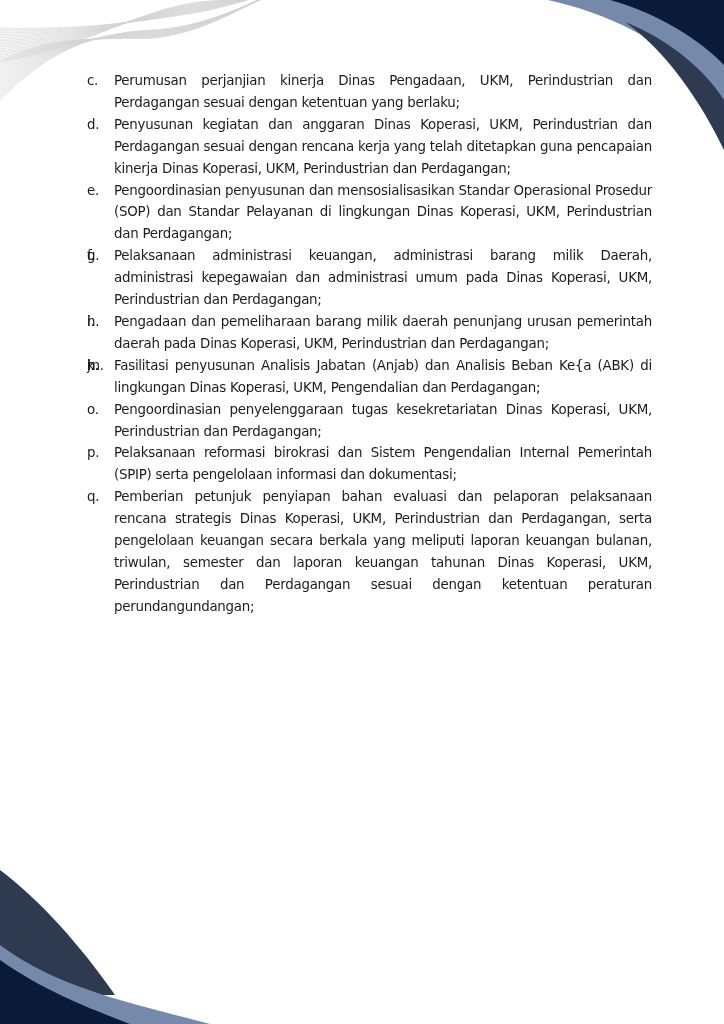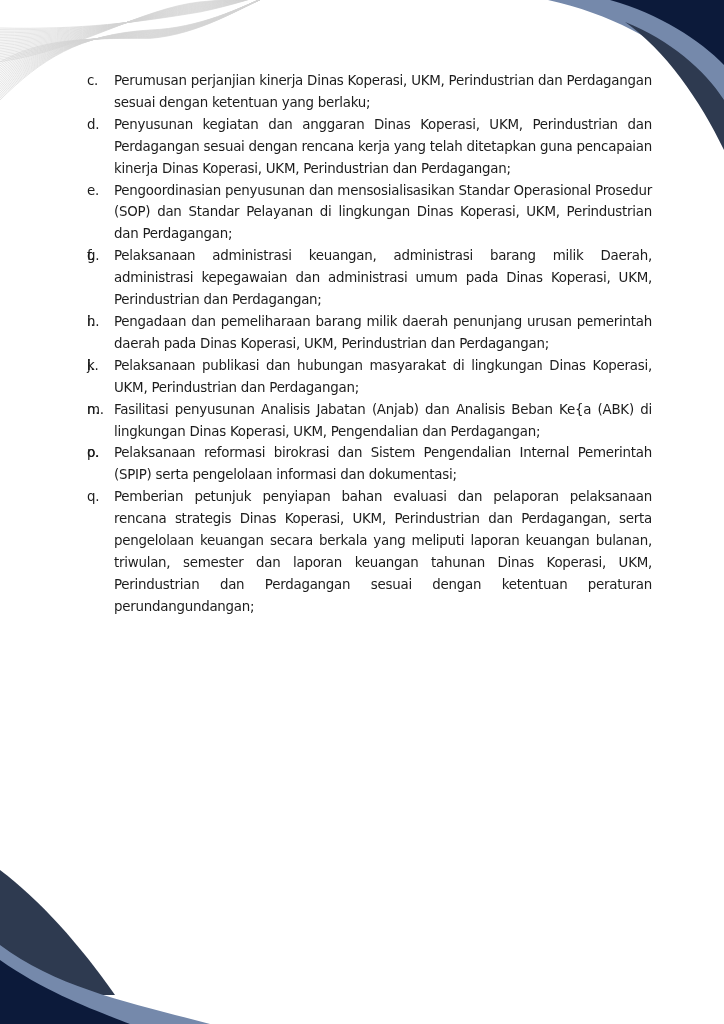--- a/index.html
+++ b/index.html
@@ -87,29 +87,29 @@
 
   <g>
     <path d="M0,870 C40,900 80,945 115,995 L0,995 Z" fill="#2e3a50"></path>
     <path d="M0,945 C60,990 140,1005 210,1024 L0,1024 Z" fill="#7589ab"></path>
     <path d="M0,960 C50,995 100,1012 130,1024 L0,1024 Z" fill="#0c1a3a"></path>
   </g>
 </svg>
 
 <div class="content">
   <ol class="items" id="items">
-      <li><span class="marker">c.</span><span>Perumusan perjanjian kinerja Dinas Koperasi, UKM, Perindustrian dan Perdagangan sesuai dengan ketentuan yang berlaku;</span></li>
+      <li><span class="marker">c.</span><span>Perumusan perjanjian kinerja Dinas Pengadaan, UKM, Perindustrian dan Perdagangan sesuai dengan ketentuan yang berlaku;</span></li>
       <li><span class="marker">d.</span><span>Penyusunan kegiatan dan anggaran Dinas Koperasi, UKM, Perindustrian dan Perdagangan sesuai dengan rencana kerja yang telah ditetapkan guna pencapaian kinerja Dinas Koperasi, UKM, Perindustrian dan Perdagangan;</span></li>
       <li><span class="marker">e.</span><span>Pengoordinasian penyusunan dan mensosialisasikan Standar Operasional Prosedur (SOP) dan Standar Pelayanan di lingkungan Dinas Koperasi, UKM, Perindustrian dan Perdagangan;</span></li>
       <li><span class="marker">f.</span></li>
       <li><span class="marker">g.</span><span>Pelaksanaan administrasi keuangan, administrasi barang milik Daerah, administrasi kepegawaian dan administrasi umum pada Dinas Koperasi, UKM, Perindustrian dan Perdagangan;</span></li>
       <li><span class="marker">h.</span></li>
       <li><span class="marker">i.</span><span>Pengadaan dan pemeliharaan barang milik daerah penunjang urusan pemerintah daerah pada Dinas Koperasi, UKM, Perindustrian dan Perdagangan;</span></li>
       <li><span class="marker">j.</span></li>
       <li><span class="marker">k.</span></li>
-      <li><span class="marker">l.</span><span>Pelaksanaan publikasi dan hubungan masyarakat di lingkungan Dinas Koperasi, UKM, Perindustrian dan Perdagangan;</span></li>
+      <li><span class="marker">l.</span></li>
       <li><span class="marker">m.</span></li>
       <li><span class="marker">n.</span><span>Fasilitasi penyusunan Analisis Jabatan (Anjab) dan Analisis Beban Ke{a (ABK) di lingkungan Dinas Koperasi, UKM, Pengendalian dan Perdagangan;</span></li>
-      <li><span class="marker">o.</span></li>
+      <li><span class="marker">o.</span><span>Pengoordinasian penyelenggaraan tugas kesekretariatan Dinas Koperasi, UKM, Perindustrian dan Perdagangan;</span></li>
       <li><span class="marker">p.</span><span>Pelaksanaan reformasi birokrasi dan Sistem Pengendalian Internal Pemerintah (SPIP) serta pengelolaan informasi dan dokumentasi;</span></li>
       <li><span class="marker">q.</span><span>Pemberian petunjuk penyiapan bahan evaluasi dan pelaporan pelaksanaan rencana strategis Dinas Koperasi, UKM, Perindustrian dan Perdagangan, serta pengelolaan keuangan secara berkala yang meliputi laporan keuangan bulanan, triwulan, semester dan laporan keuangan tahunan Dinas Koperasi, UKM, Perindustrian dan Perdagangan sesuai dengan ketentuan peraturan perundangundangan;</span></li>
     </ol>
 </div>
 
 </body></html>

